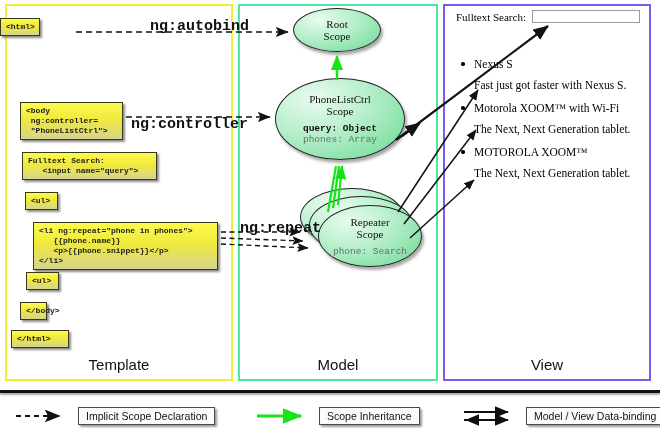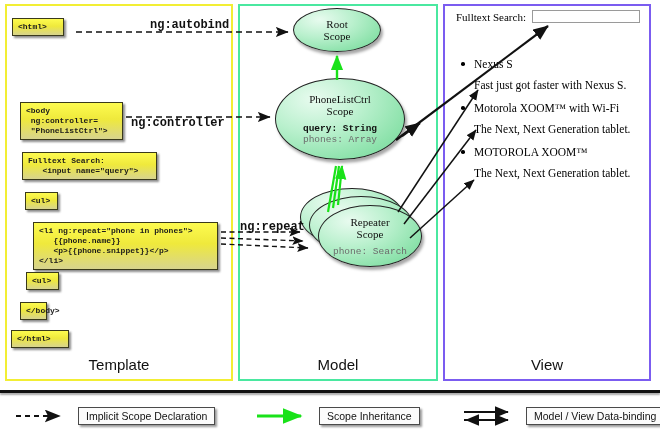--- a/index.html
+++ b/index.html
@@ -52,21 +52,21 @@
   .fs-input{width:108px;height:13px;border:1px solid #9a9a9a;background:#fff;box-sizing:border-box;}
   .phone-list{margin:34px 0 0 0;padding:0;list-style:none;}
   .phone-list li{position:relative;padding-left:22px;margin-bottom:4px;}
   .phone-list li .bullet{position:absolute;left:9px;top:5px;width:3.5px;height:3.5px;
                          background:#000;border-radius:50%;}
   .pname{font-size:11.5px;line-height:14px;}
   .psnip{font-size:11.5px;line-height:14px;margin:7px 0 9px 0;}
 
   
   .edge-label{position:absolute;font-family:"Liberation Mono","DejaVu Sans Mono",monospace;
-              font-size:12px;font-weight:bold;color:#111;white-space:nowrap;text-align:right;}
+              font-size:15px;font-weight:bold;color:#111;white-space:nowrap;text-align:right;}
 
   
   .divider{position:absolute;left:0;top:390px;width:660px;height:3px;
            background:#111;box-shadow:0 2px 2px rgba(0,0,0,.35);}
   .legend{position:absolute;left:0;top:404px;width:660px;height:26px;}
   .leg-item{position:absolute;display:flex;align-items:center;gap:8px;}
   .leg-box{border:1.5px solid #4a4a4a;background:#fbfbfb;
            box-shadow:2px 2px 2px rgba(0,0,0,.4);
            font-size:10.5px;color:#111;padding:2px 7px;white-space:nowrap;
            font-family:"Liberation Sans",sans-serif;}
@@ -76,21 +76,21 @@
 </style>
 </head>
 <body>
 
 <div id="stage">
 
   <div class="col col-template">
     <div class="col-label">Template</div>
   </div>
 
-  <div class="cbox" style="left:12px;top:18px;width:52px;">&lt;html&gt;</div>
+  <div class="cbox" style="left:0;top:18px;width:40px;">&lt;html&gt;</div>
 
   <div class="cbox" style="left:20px;top:102px;width:103px;">&lt;body
  ng:controller=
  "PhoneListCtrl"&gt;</div>
 
   <div class="cbox" style="left:22px;top:152px;width:135px;">Fulltext Search:
    &lt;input name="query"&gt;</div>
 
   <div class="cbox" style="left:25px;top:192px;width:33px;">&lt;ul&gt;</div>
 
@@ -111,21 +111,21 @@
 
   <div class="scope" style="left:293px;top:8px;width:88px;height:44px;">
     <div class="title">Root</div>
     <div class="title">Scope</div>
   </div>
 
   <div class="scope" style="left:275px;top:78px;width:130px;height:82px;">
     <div class="title">PhoneListCtrl</div>
     <div class="title">Scope</div>
     <div class="vars">
-      <div class="k">query: String</div>
+      <div class="k">query: Object</div>
       <div class="g">phones: Array</div>
     </div>
   </div>
 
   <div class="stackshell" style="left:300px;top:188px;width:104px;height:58px;"></div>
   <div class="stackshell" style="left:309px;top:196px;width:104px;height:58px;"></div>
   <div class="scope" style="left:318px;top:205px;width:104px;height:62px;">
     <div class="title">Repeater</div>
     <div class="title">Scope</div>
     <div class="vars">

